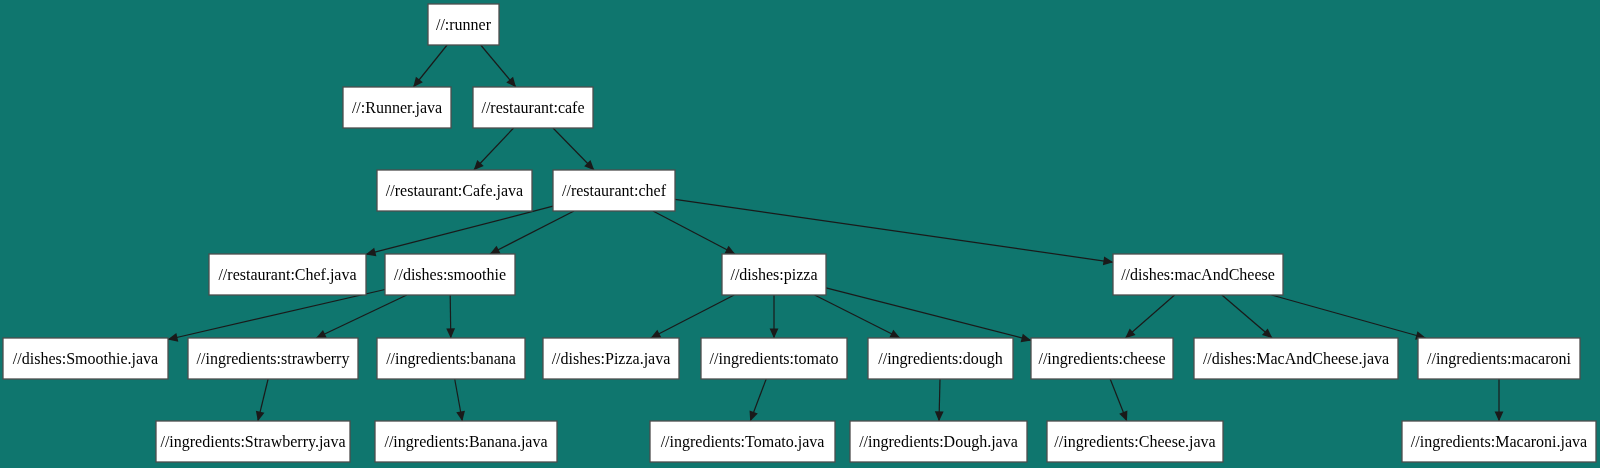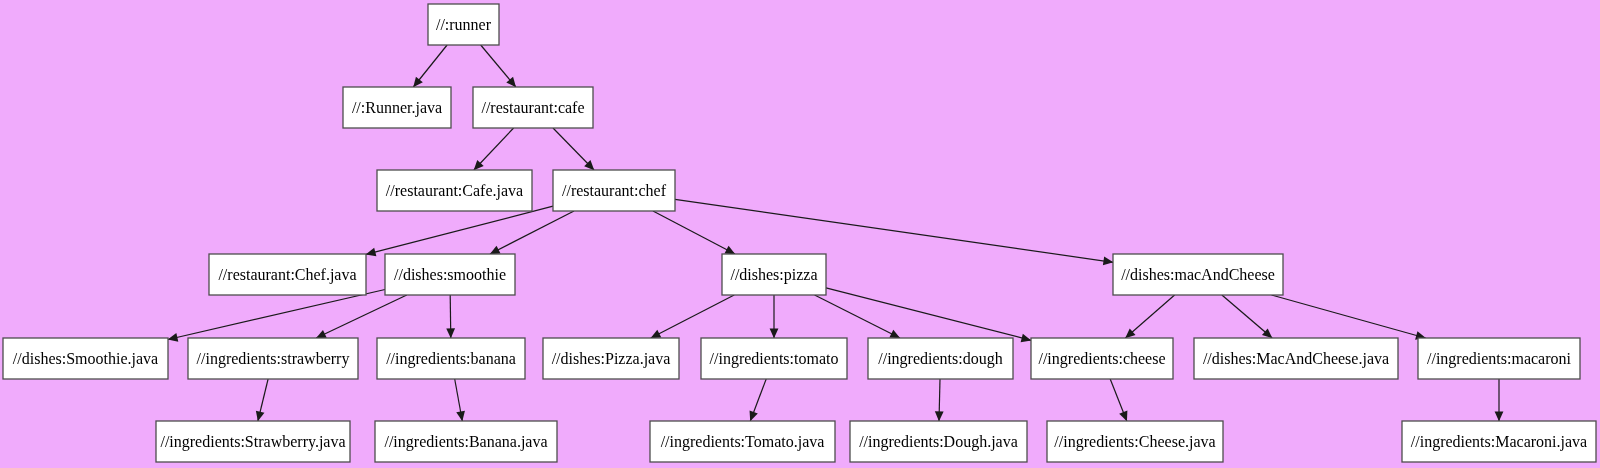--- a/index.html
+++ b/index.html
@@ -4,21 +4,21 @@
 <style>
   html, body {
     margin: 0;
     padding: 0;
     background: #ffffff;
   }
   .graph-wrap {
     position: relative;
     width: 1600px;
     height: 468px;
-    background: #f0abfc;
+    background: #0f766e;
     font-family: "Liberation Serif", "DejaVu Serif", serif;
   }
   svg.graph-canvas {
     display: block;
     width: 1600px;
     height: 468px;
   }
   .node-rect {
     fill: #ffffff;
     stroke: #4d4d4d;

